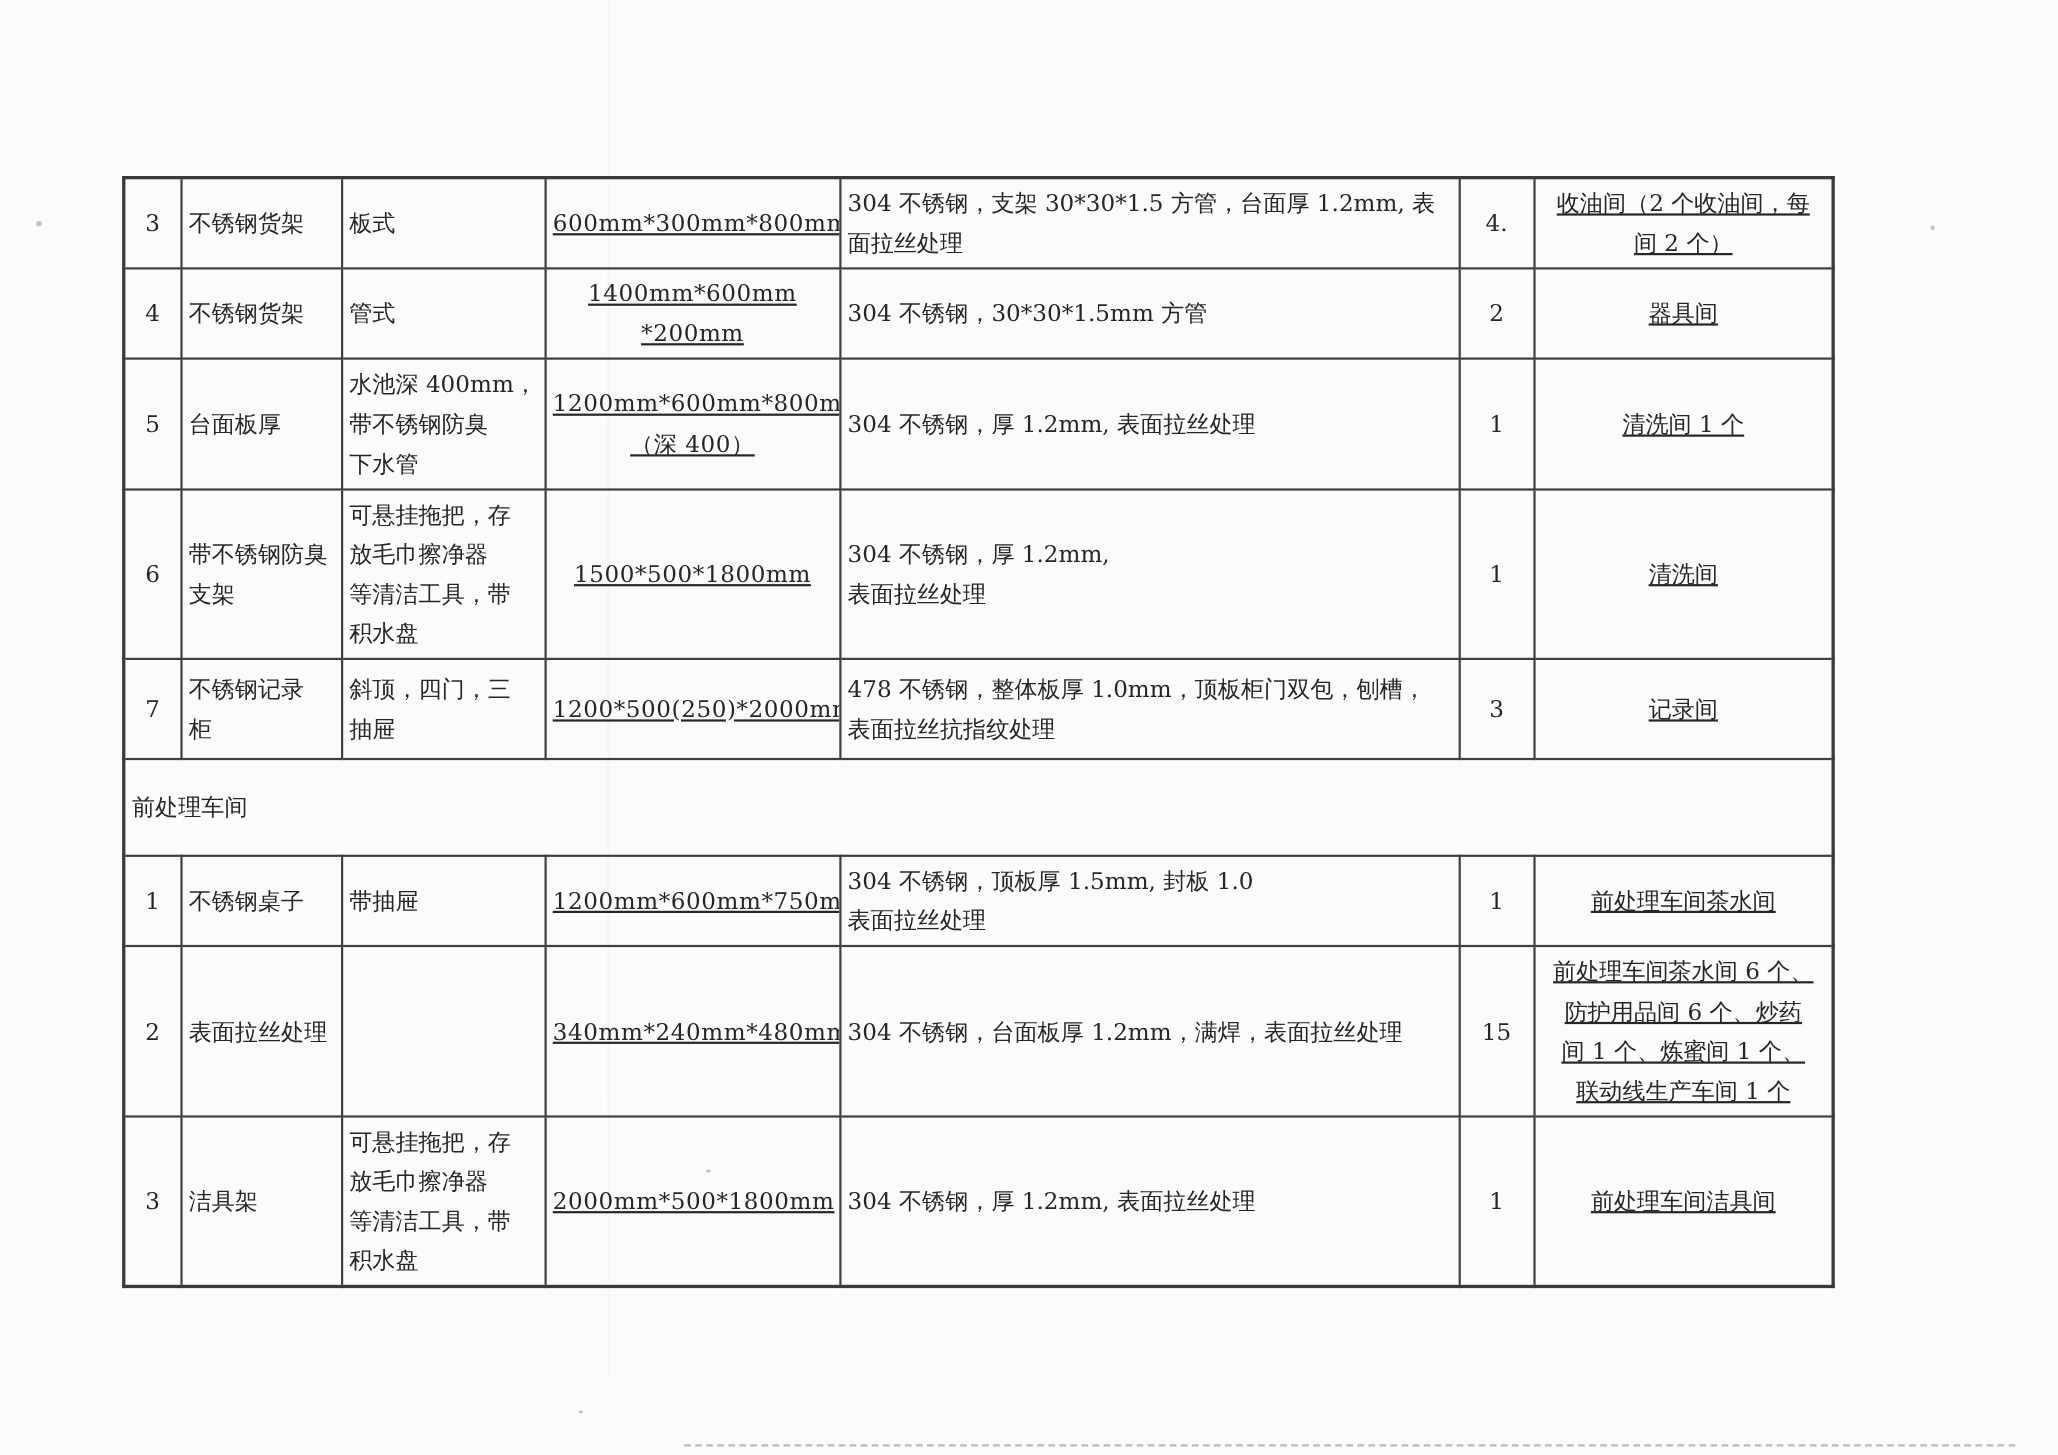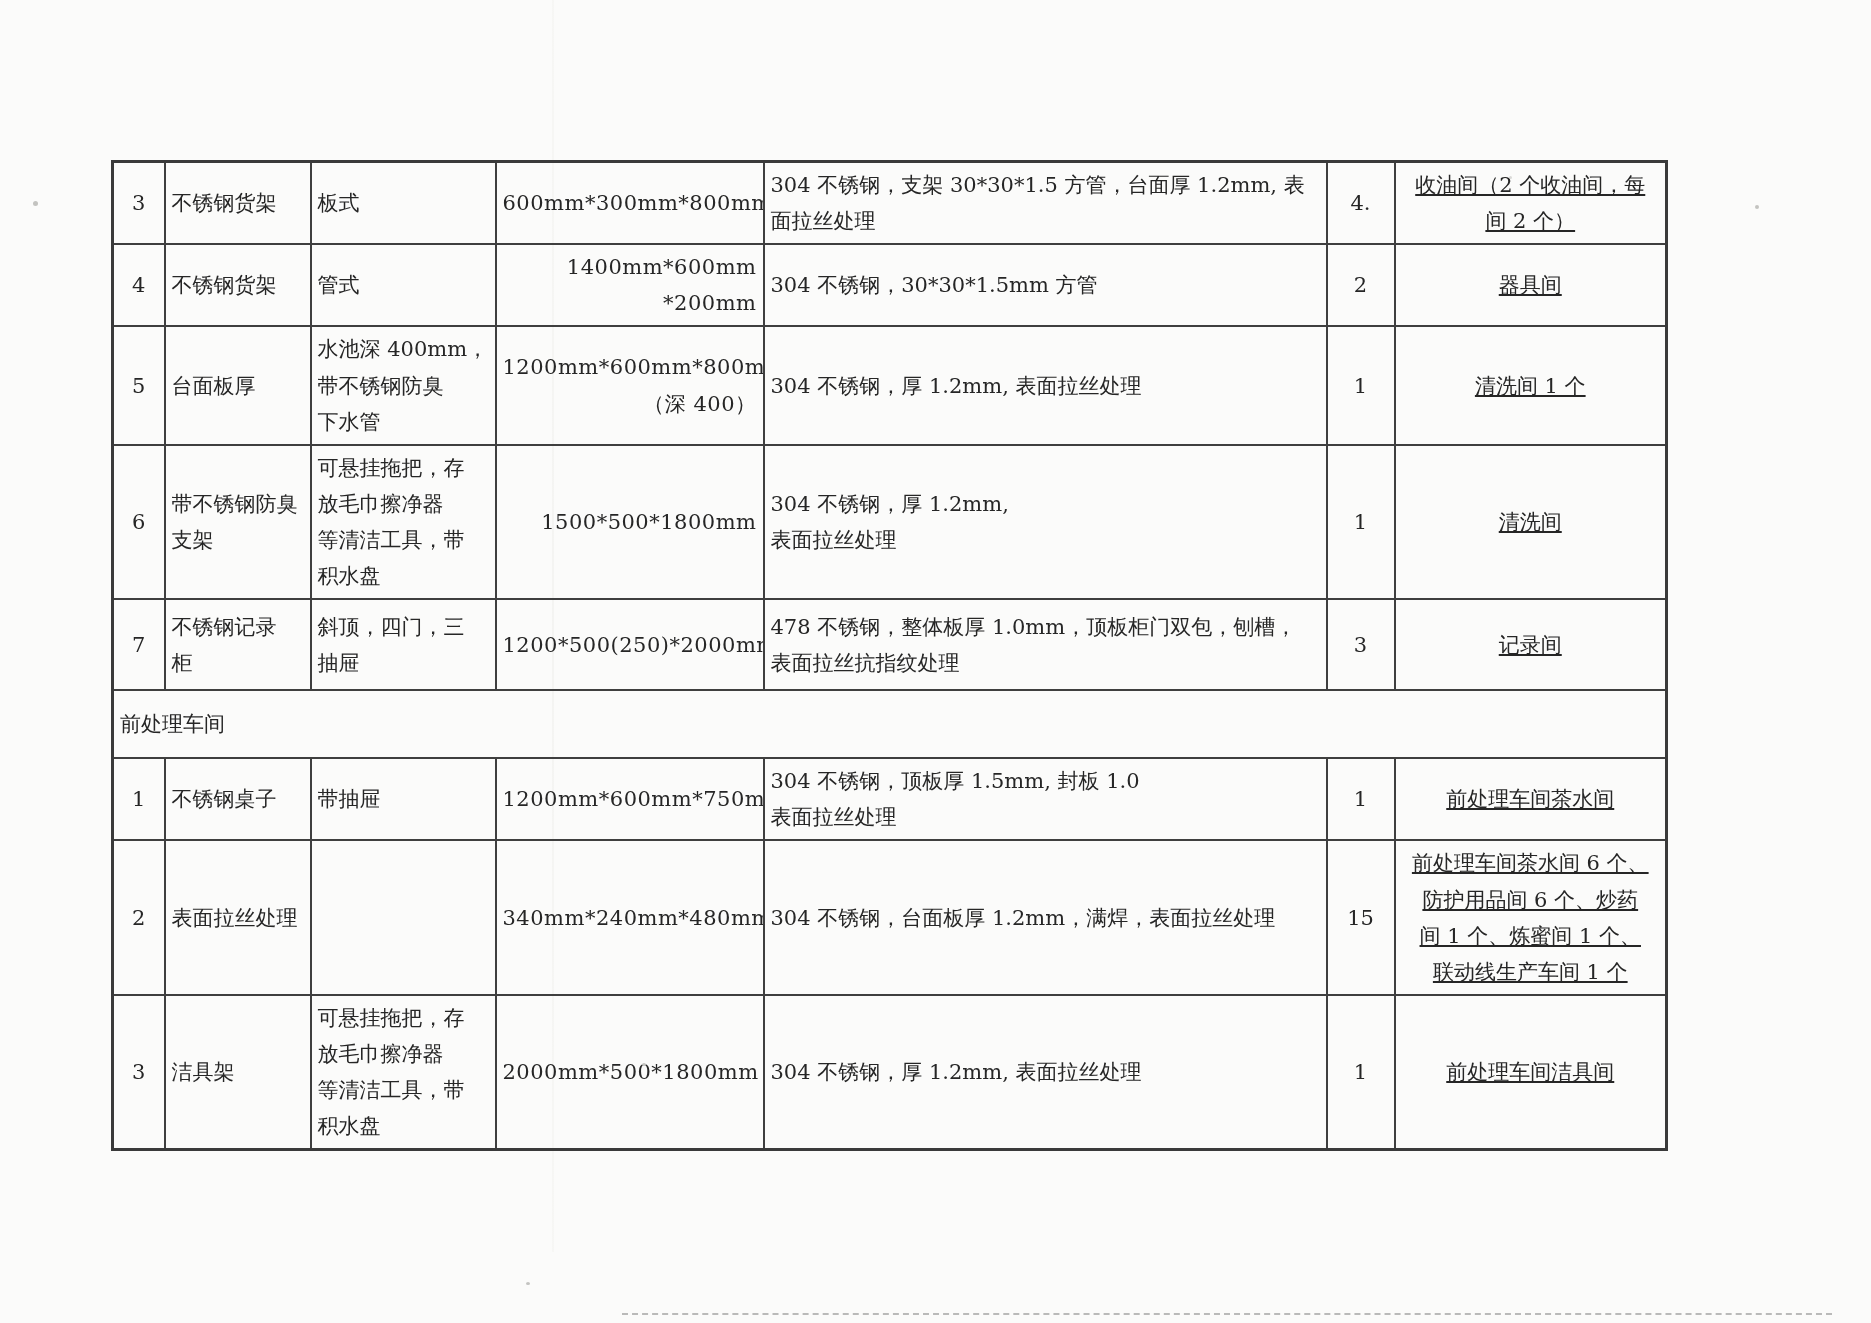--- a/index.html
+++ b/index.html
@@ -23,21 +23,21 @@
     font-size:21px;
     line-height:1.72;
     vertical-align:middle;
     padding:4px 6px;
     white-space:pre-line;
     overflow:hidden;
   }
   td.c1{text-align:center;padding:4px 2px;}
   td.c2{text-align:left;padding-left:14px;}
   td.c3{padding:4px 4px;}
-  td.c4{text-align:right;padding-left:10px;letter-spacing:0.5px;}
+  td.c4{text-align:center;padding-left:10px;letter-spacing:0.5px;text-decoration:underline;}
   td.c5{text-align:left;padding-left:9px;}
   td.c6{text-align:center;padding:4px 2px;}
   td.c7{text-align:center;padding-left:12px;text-decoration:underline;}
   td.section-cell{
     text-align:left;
     padding-left:9px;
     font-size:21.5px;
   }
   
   .fold-line{
@@ -121,21 +121,21 @@
           <td class="c2">不锈钢记录
 柜</td>
           <td class="c3">斜顶，四门，三
 抽屉</td>
           <td class="c4">1200*500(250)*2000mm</td>
           <td class="c5">478 不锈钢，整体板厚 1.0mm，顶板柜门双包，刨槽，
 表面拉丝抗指纹处理</td>
           <td class="c6">3</td>
           <td class="c7">记录间</td>
         </tr>
-        <tr style="height: 68px;">
+        <tr style="height: 88px;">
           <td colspan="7" class="section-cell">前处理车间</td>
         </tr>
         <tr style="height: 70px;">
           <td class="c1">1</td>
           <td class="c2">不锈钢桌子</td>
           <td class="c3">带抽屉</td>
           <td class="c4">1200mm*600mm*750mm</td>
           <td class="c5">304 不锈钢，顶板厚 1.5mm, 封板 1.0
 表面拉丝处理</td>
           <td class="c6">1</td>

